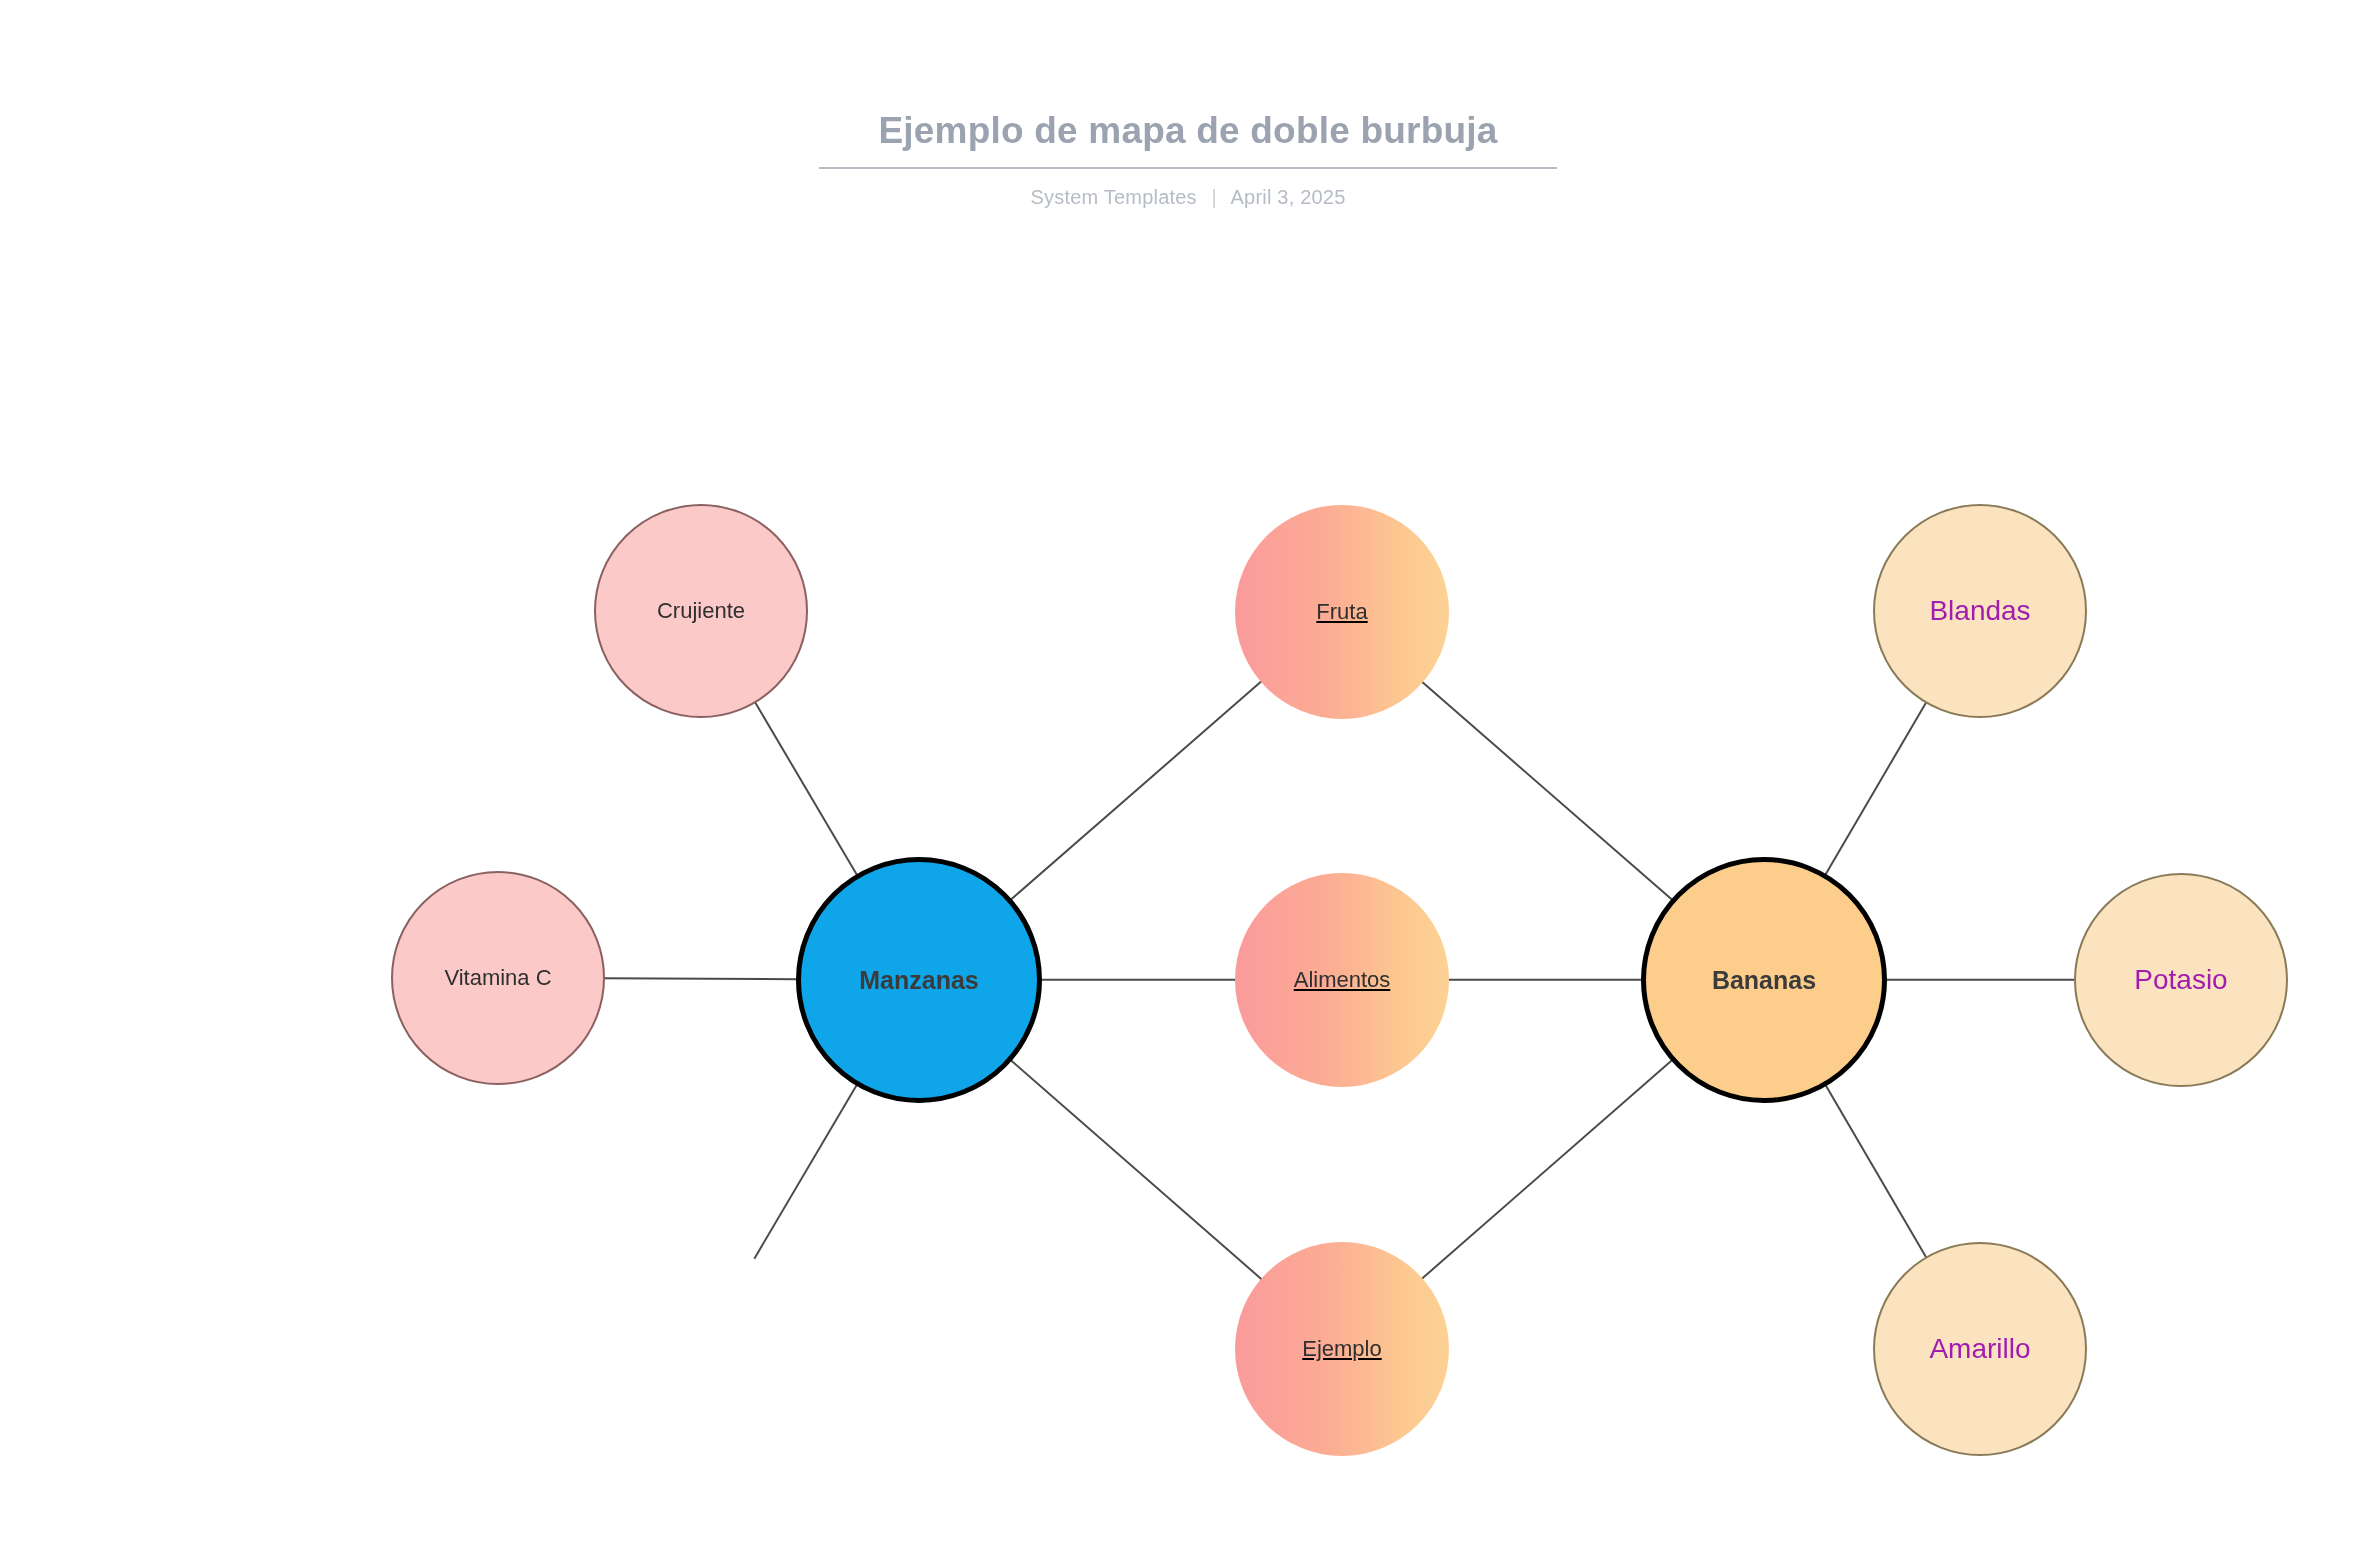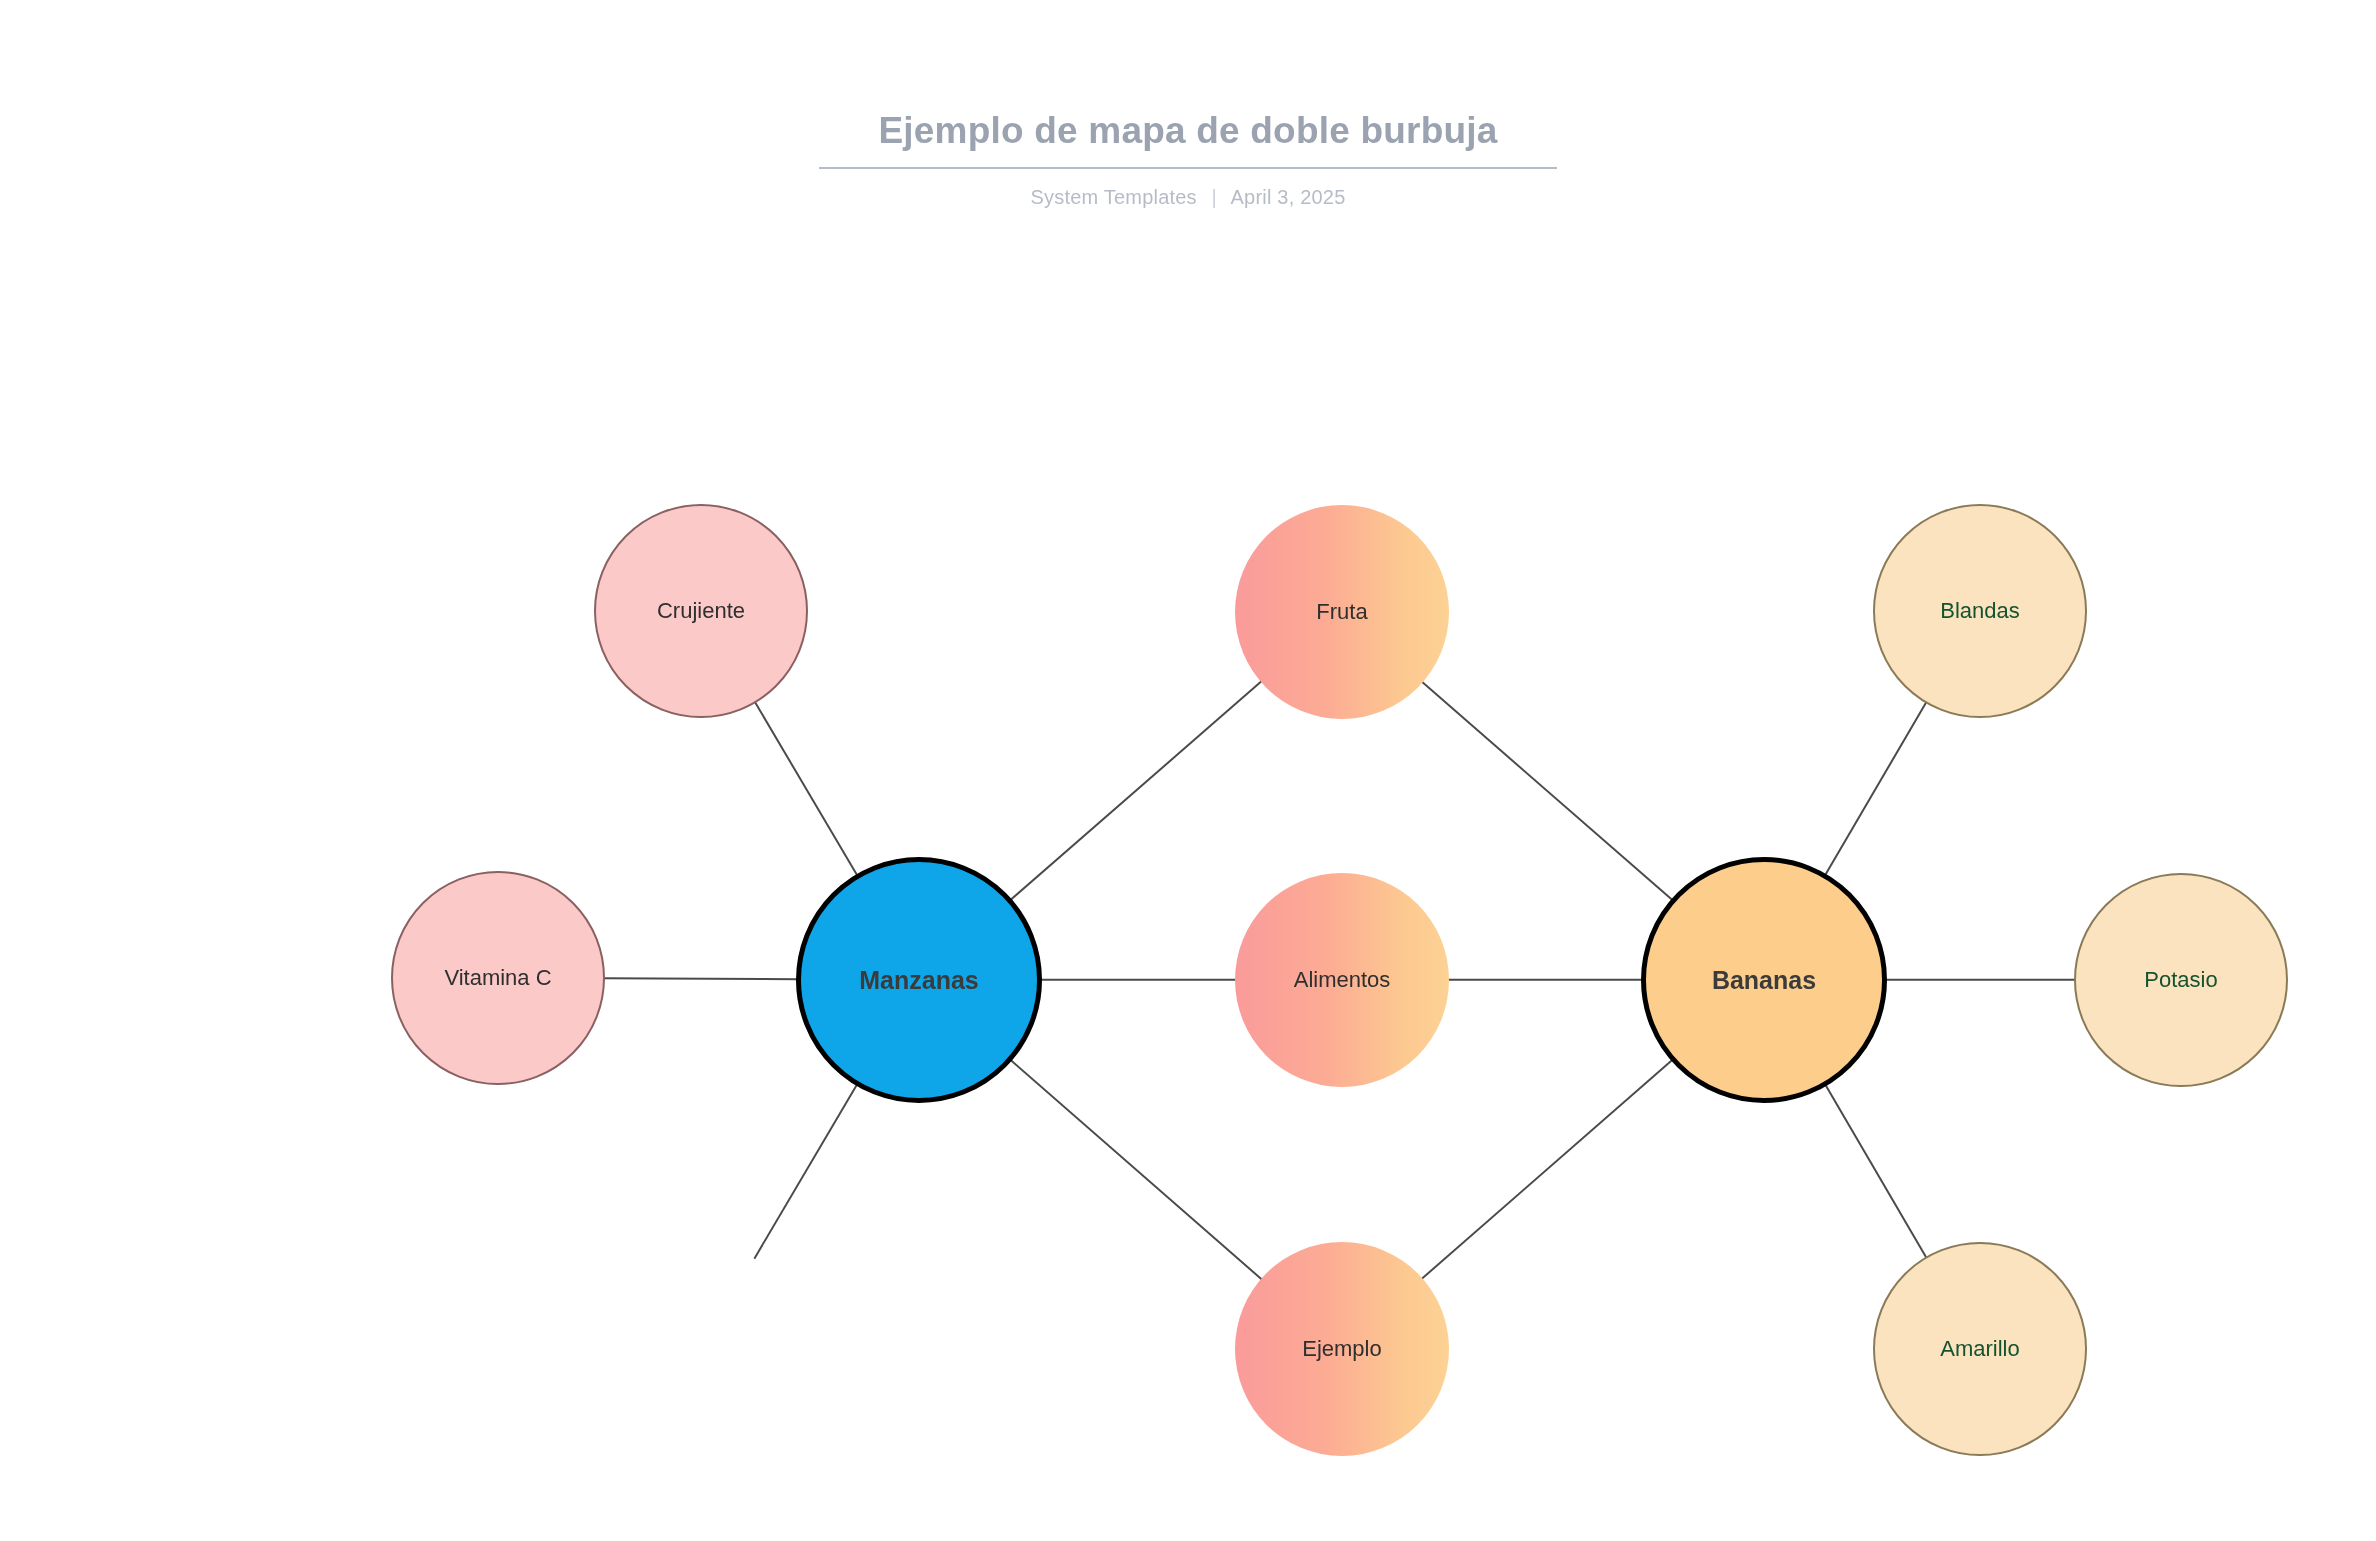--- a/index.html
+++ b/index.html
@@ -95,20 +95,21 @@
   }
   .bubble.main.left  { background: #0ea5e9; }
   .bubble.main.right { background: #fccd8b; }
 
   
   .bubble.shared {
     width: 214px;
     height: 214px;
     border: none;
     background: linear-gradient(90deg, #fa9b9b 0%, #fcab94 42%, #fcc891 78%, #fcd294 100%);
+    text-decoration: underline;
   }
   .bubble.shared span {
     font-size: 22px;
     font-weight: normal;
     color: #2f2f2f;
   }
 
   
   .bubble.attr-left {
     width: 214px;
@@ -123,22 +124,22 @@
   }
 
   
   .bubble.attr-right {
     width: 214px;
     height: 214px;
     background: #fbe3c0;
     border: 2px solid #8a7a57;
   }
   .bubble.attr-right span {
-    font-size: 22px;
-    color: #14532d;
+    font-size: 28px;
+    color: #a21caf;
   }
 </style>
 </head>
 <body>
 
 <div id="header">
   <div id="doc-title">Ejemplo de mapa de doble burbuja</div>
   <div id="doc-meta">
     <span>System Templates</span>
     <span class="meta-sep">|</span>

